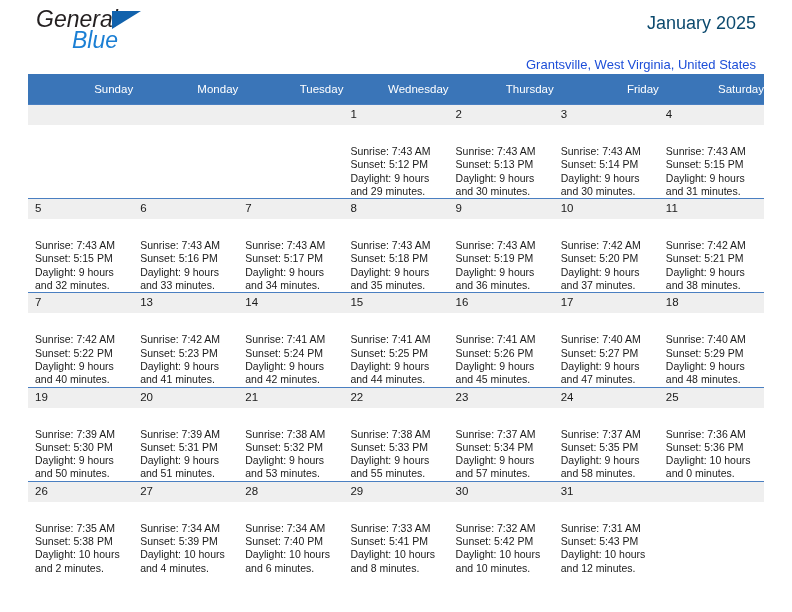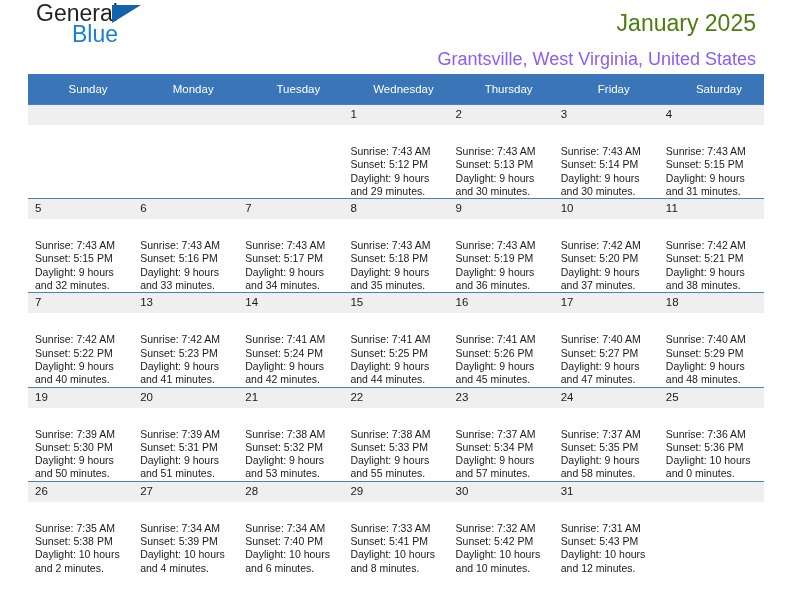--- a/index.html
+++ b/index.html
@@ -23,23 +23,24 @@
   }
 
   
   .header {
     position: relative;
     height: 74px;
   }
   .brand {
     position: absolute;
     left: 8px;
-    top: 0;
+    top: 6px;
     width: 180px;
     height: 52px;
+    font-style: italic;
   }
   .brand-general {
     position: absolute;
     left: 0;
     top: 0;
     font-size: 23px;
     letter-spacing: 0px;
     color: #231f20;
     font-family: "Liberation Sans", sans-serif;
   }
@@ -60,45 +61,45 @@
     color: #1b7fd4;
     font-family: "Liberation Sans", sans-serif;
   }
   .title-block {
     position: absolute;
     right: 8px;
     top: 6px;
     text-align: right;
   }
   .cal-title {
-    font-size: 23px;
-    color: #4d7c0f;
+    font-size: 18px;
+    color: #0c4a6e;
     line-height: 34px;
     white-space: nowrap;
   }
   .cal-subtitle {
-    font-size: 18px;
-    color: #8b5cf6;
+    font-size: 13px;
+    color: #1d4ed8;
     line-height: 22px;
-    margin-top: 8px;
+    margin-top: 14px;
     white-space: nowrap;
   }
 
   
   .calendar {
     width: 736px;
     border-collapse: collapse;
     table-layout: fixed;
   }
   .calendar th {
     background: #3a75b8;
     color: #ffffff;
     font-weight: normal;
     font-size: 11.5px;
-    text-align: center;
+    text-align: right;
     padding: 5px 0 5px 15px;
     height: 20px;
     border: none;
     margin-top: 7px;
   }
   .calendar td {
     vertical-align: top;
     padding: 0;
     border: none;
     border-top: 1px solid #4a7fc1;

